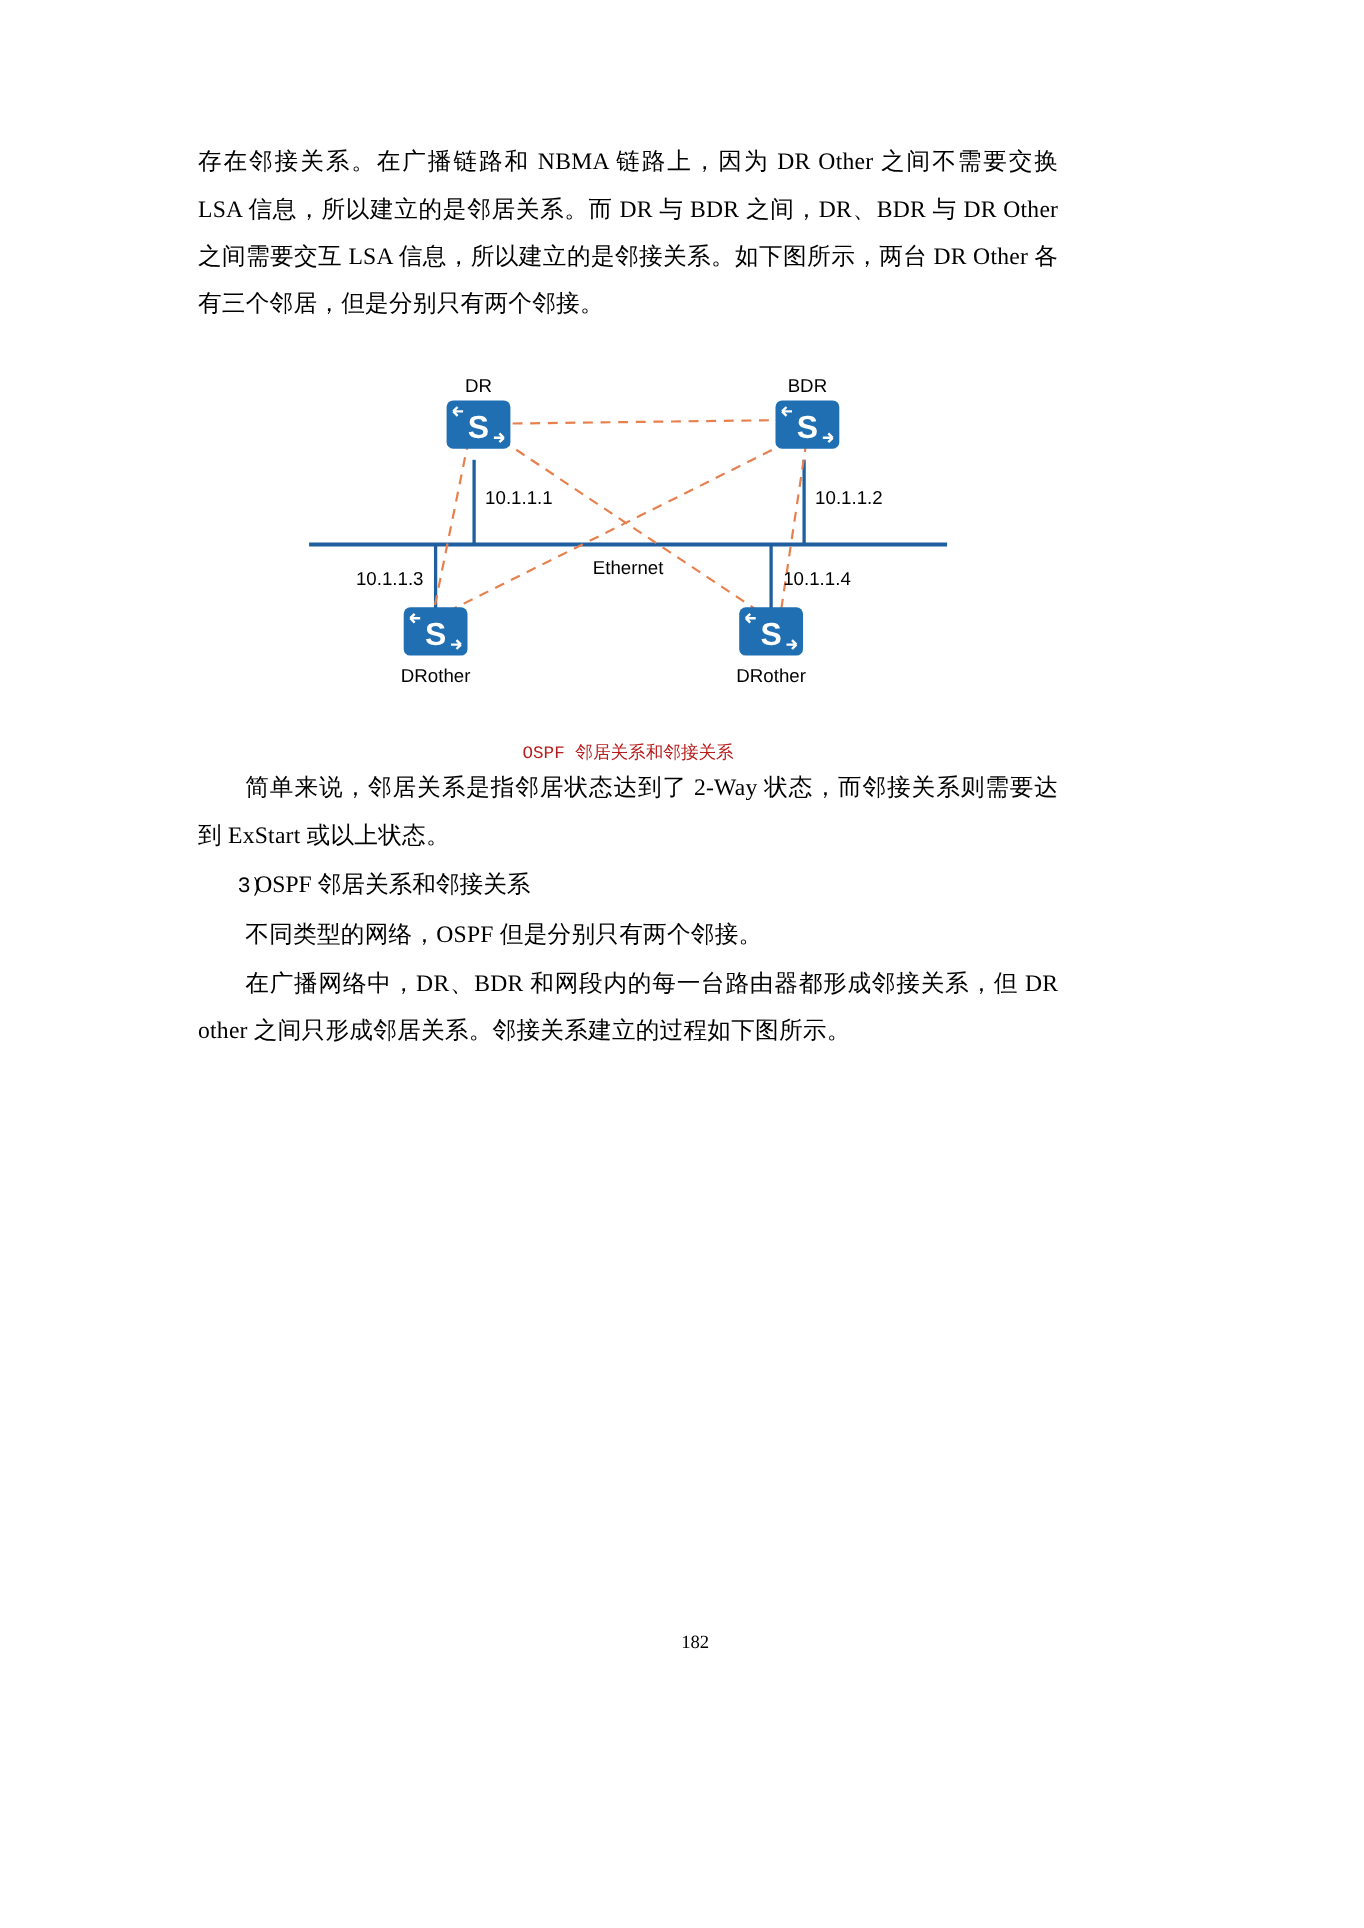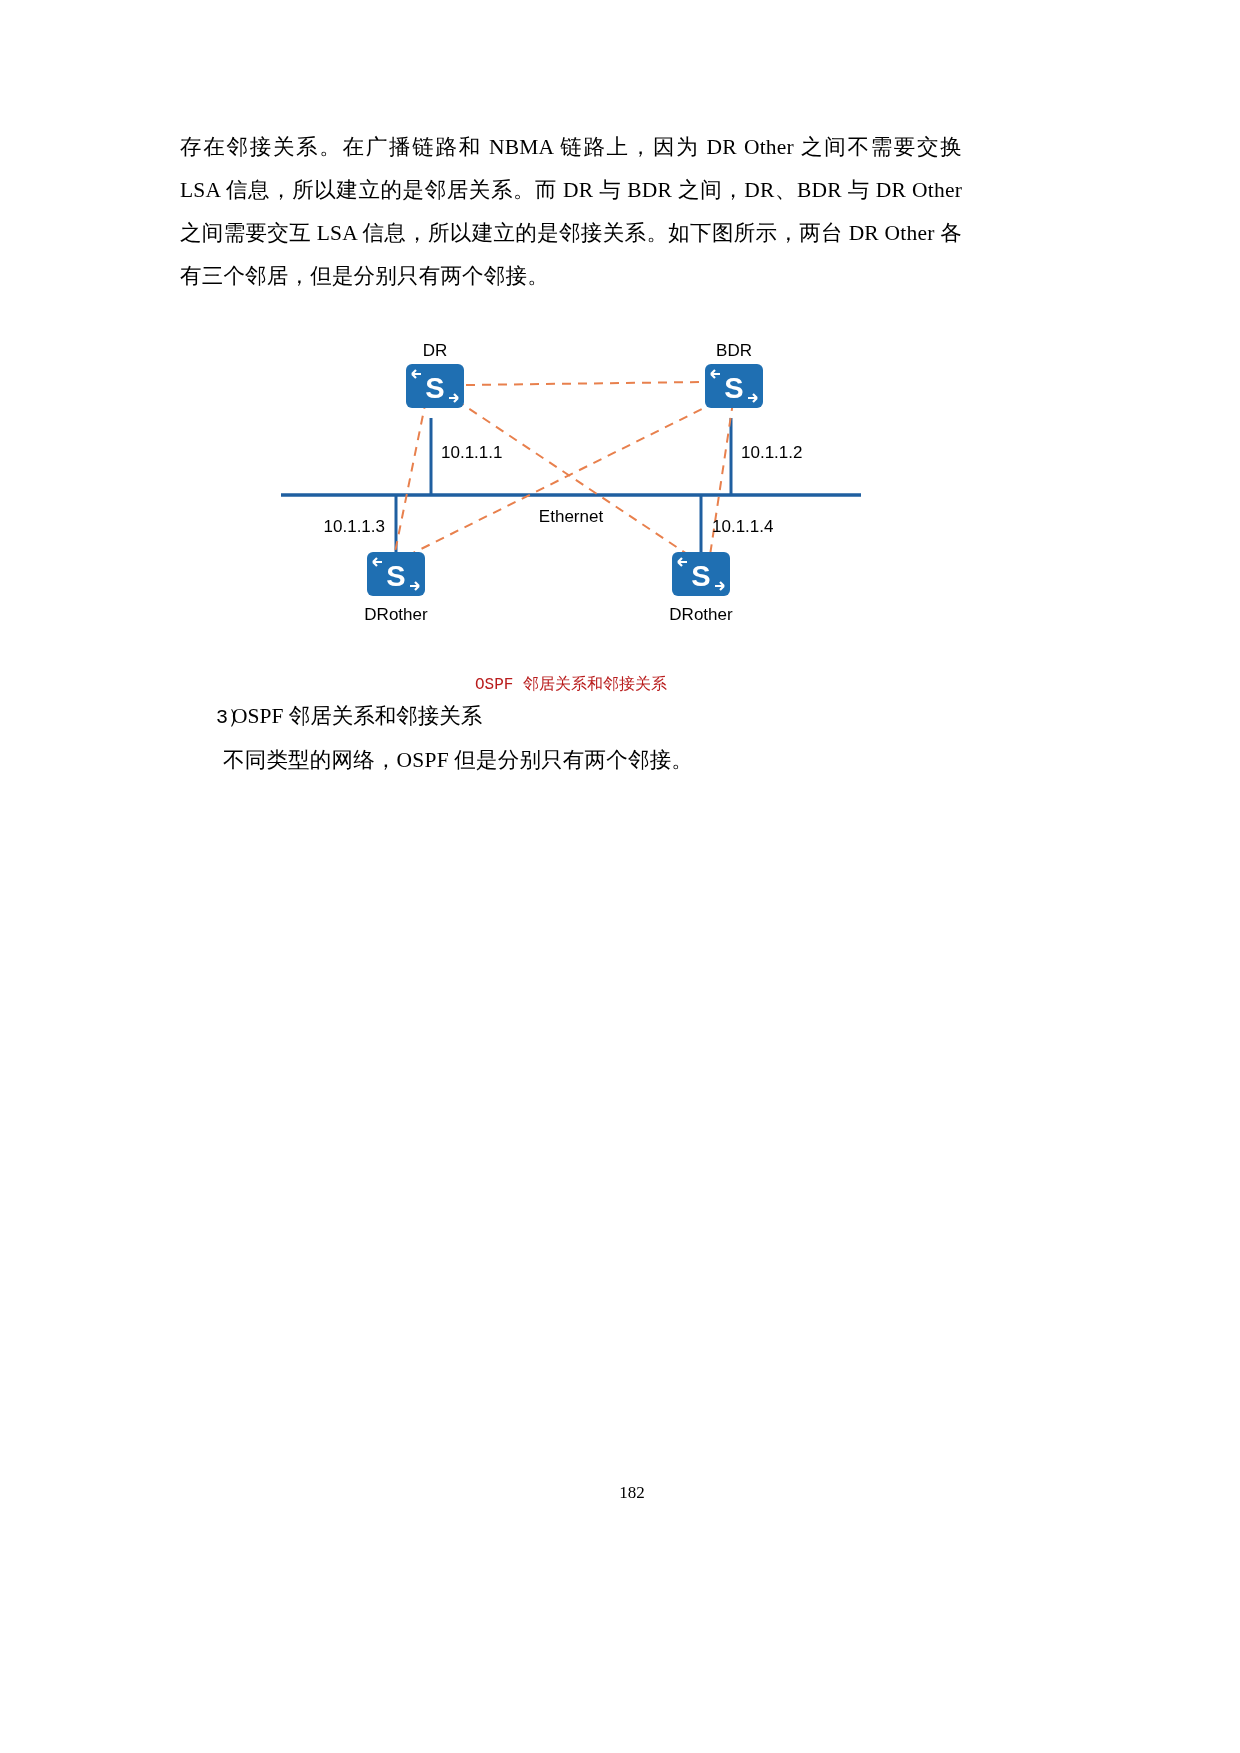--- a/index.html
+++ b/index.html
@@ -159,25 +159,27 @@
         <text x="441" y="192" font-size="17" fill="#000" text-anchor="start">10.1.1.4</text>
 
         <text x="300" y="182" font-size="17" fill="#000" text-anchor="middle">Ethernet</text>
       </svg>
 
       <div class="figure-caption">
         <span class="cap-mono">OSPF 邻居关系和邻接关系</span>
       </div>
     </div>
 
+    <p class="body-text indent">简单来说，邻居关系是指邻居状态达到了 2-Way 状态，而邻接关系则需要达到 ExStart 或以上状态。</p>
 
     <p class="list-line">
       <span class="list-num">3）</span><span>OSPF 邻居关系和邻接关系</span>
     </p>
 
     <p class="body-text indent">不同类型的网络，OSPF 但是分别只有两个邻接。</p>
 
 
+    <p class="body-text indent">在广播网络中，DR、BDR 和网段内的每一台路由器都形成邻接关系，但 DR other 之间只形成邻居关系。邻接关系建立的过程如下图所示。</p>
 
   </div>
 
   <div class="page-number">182</div>
 </div>
 
 </body></html>

